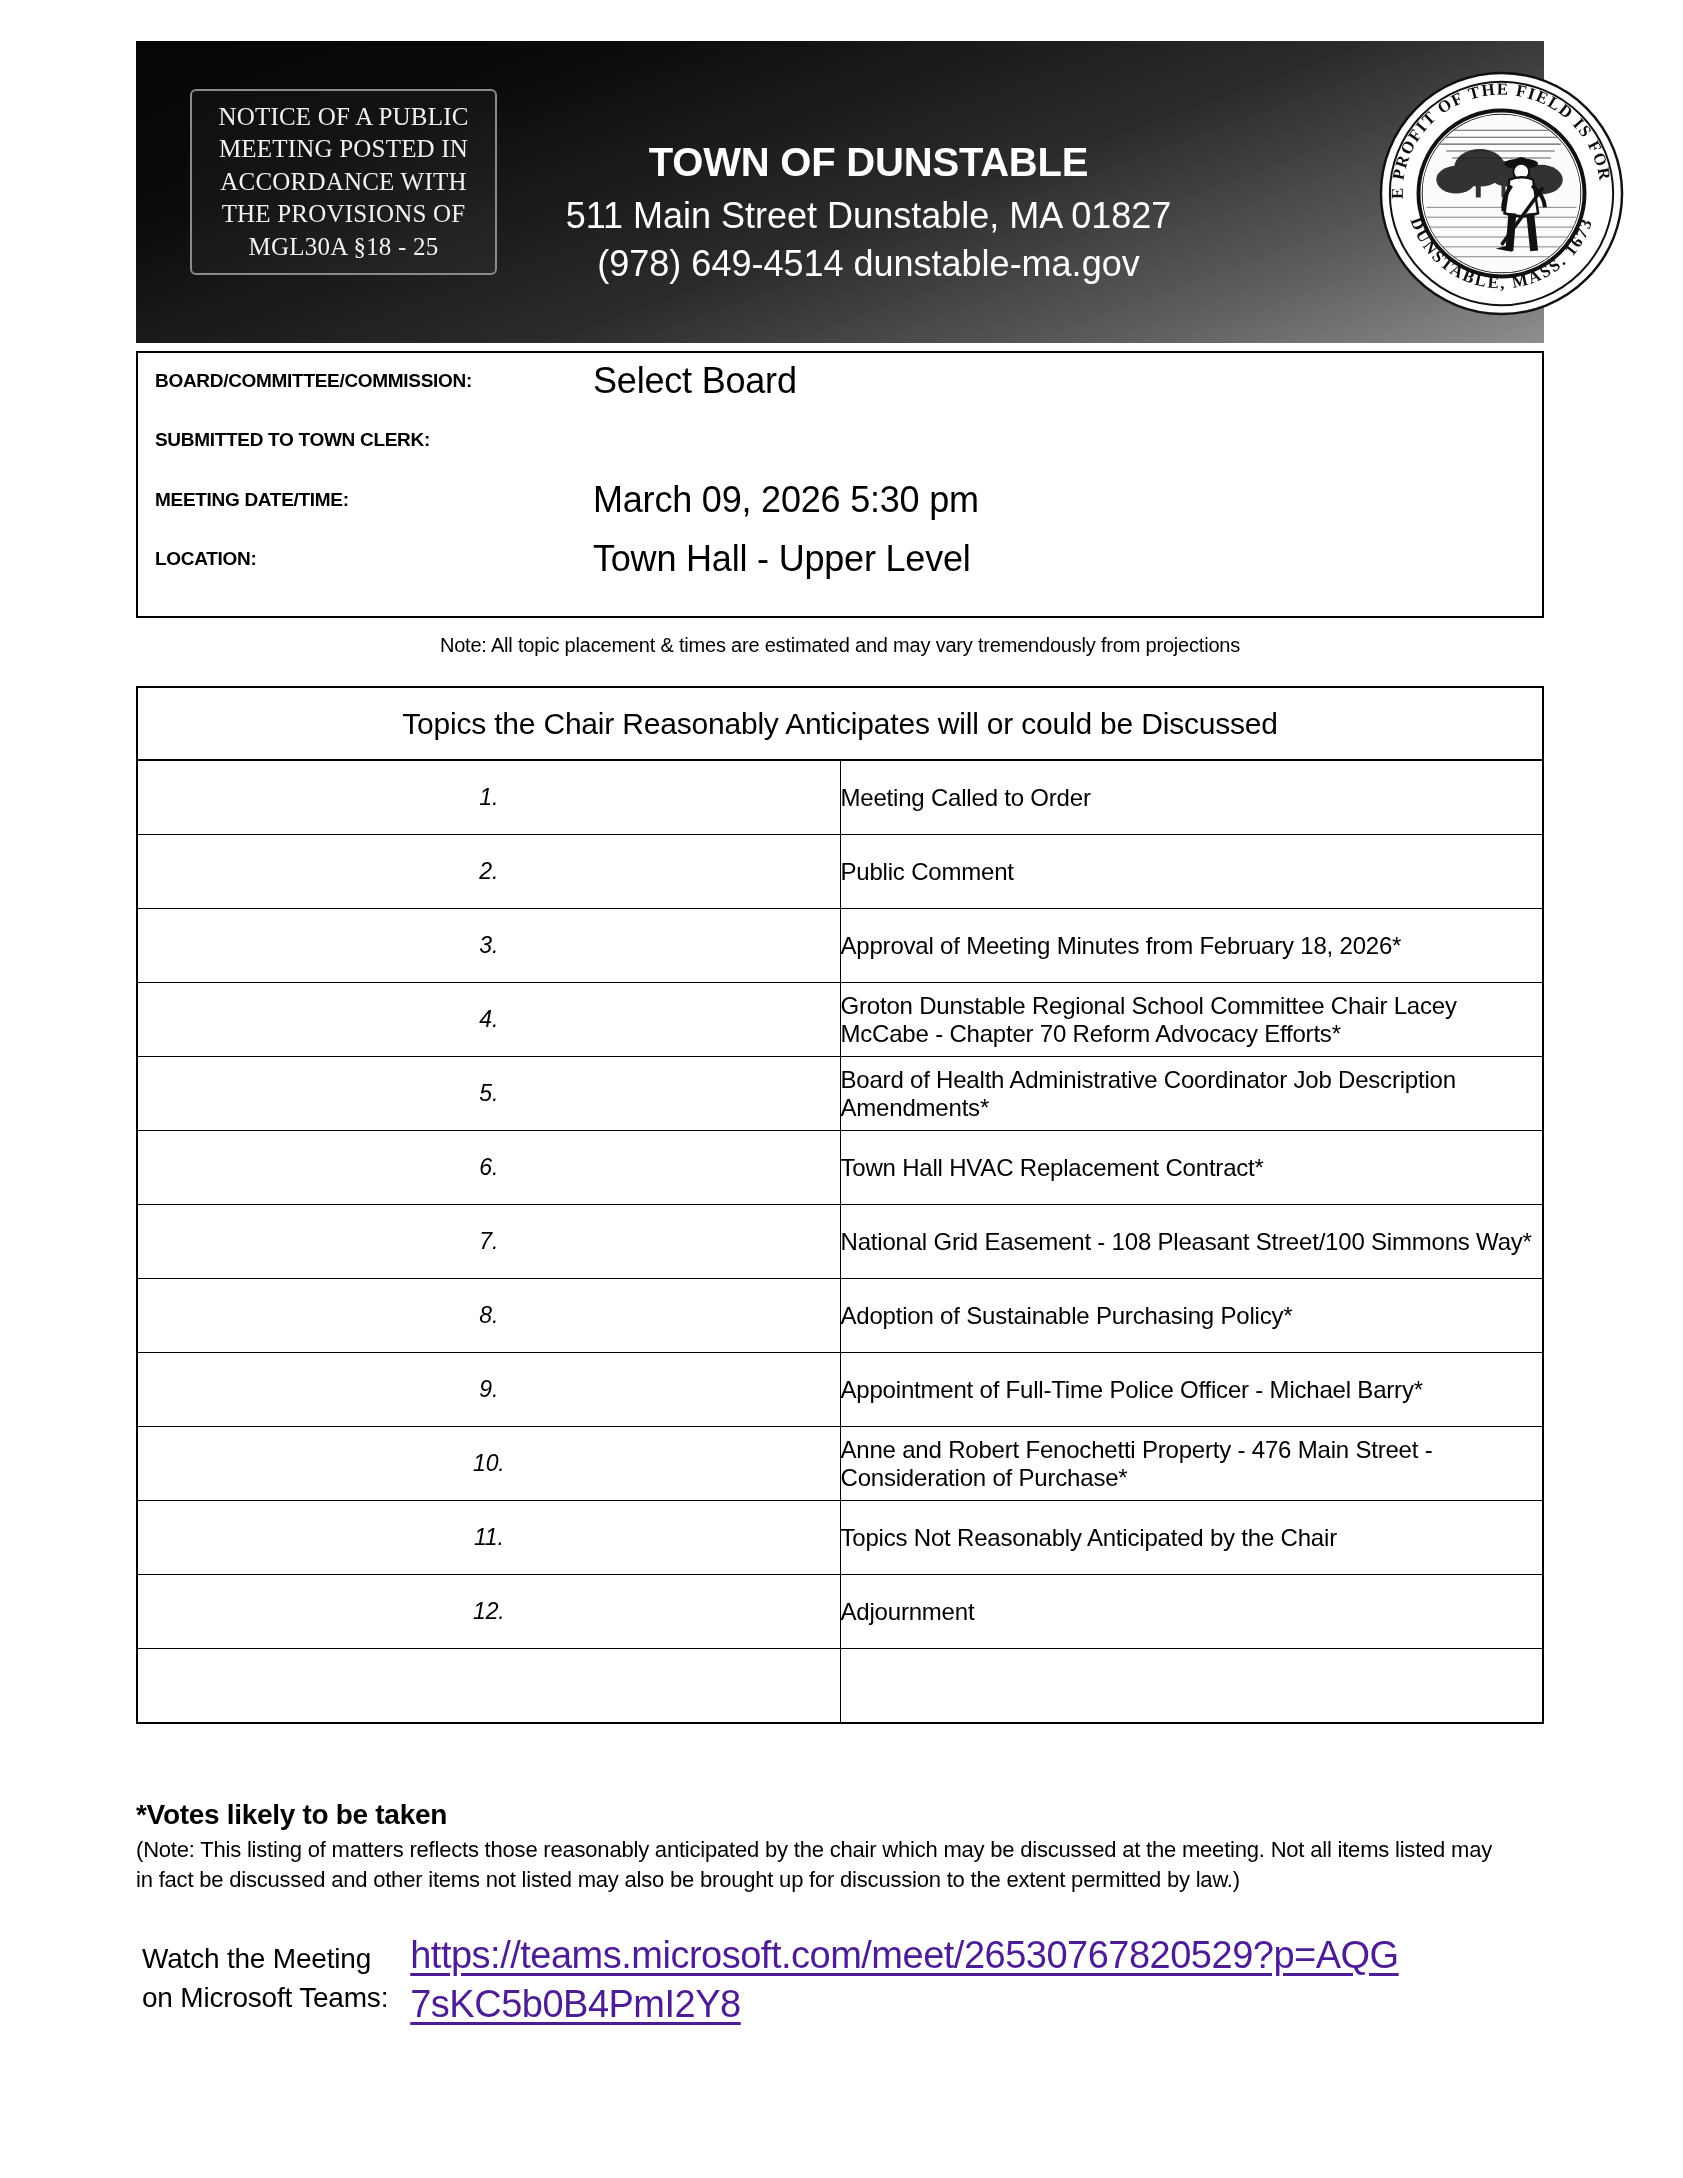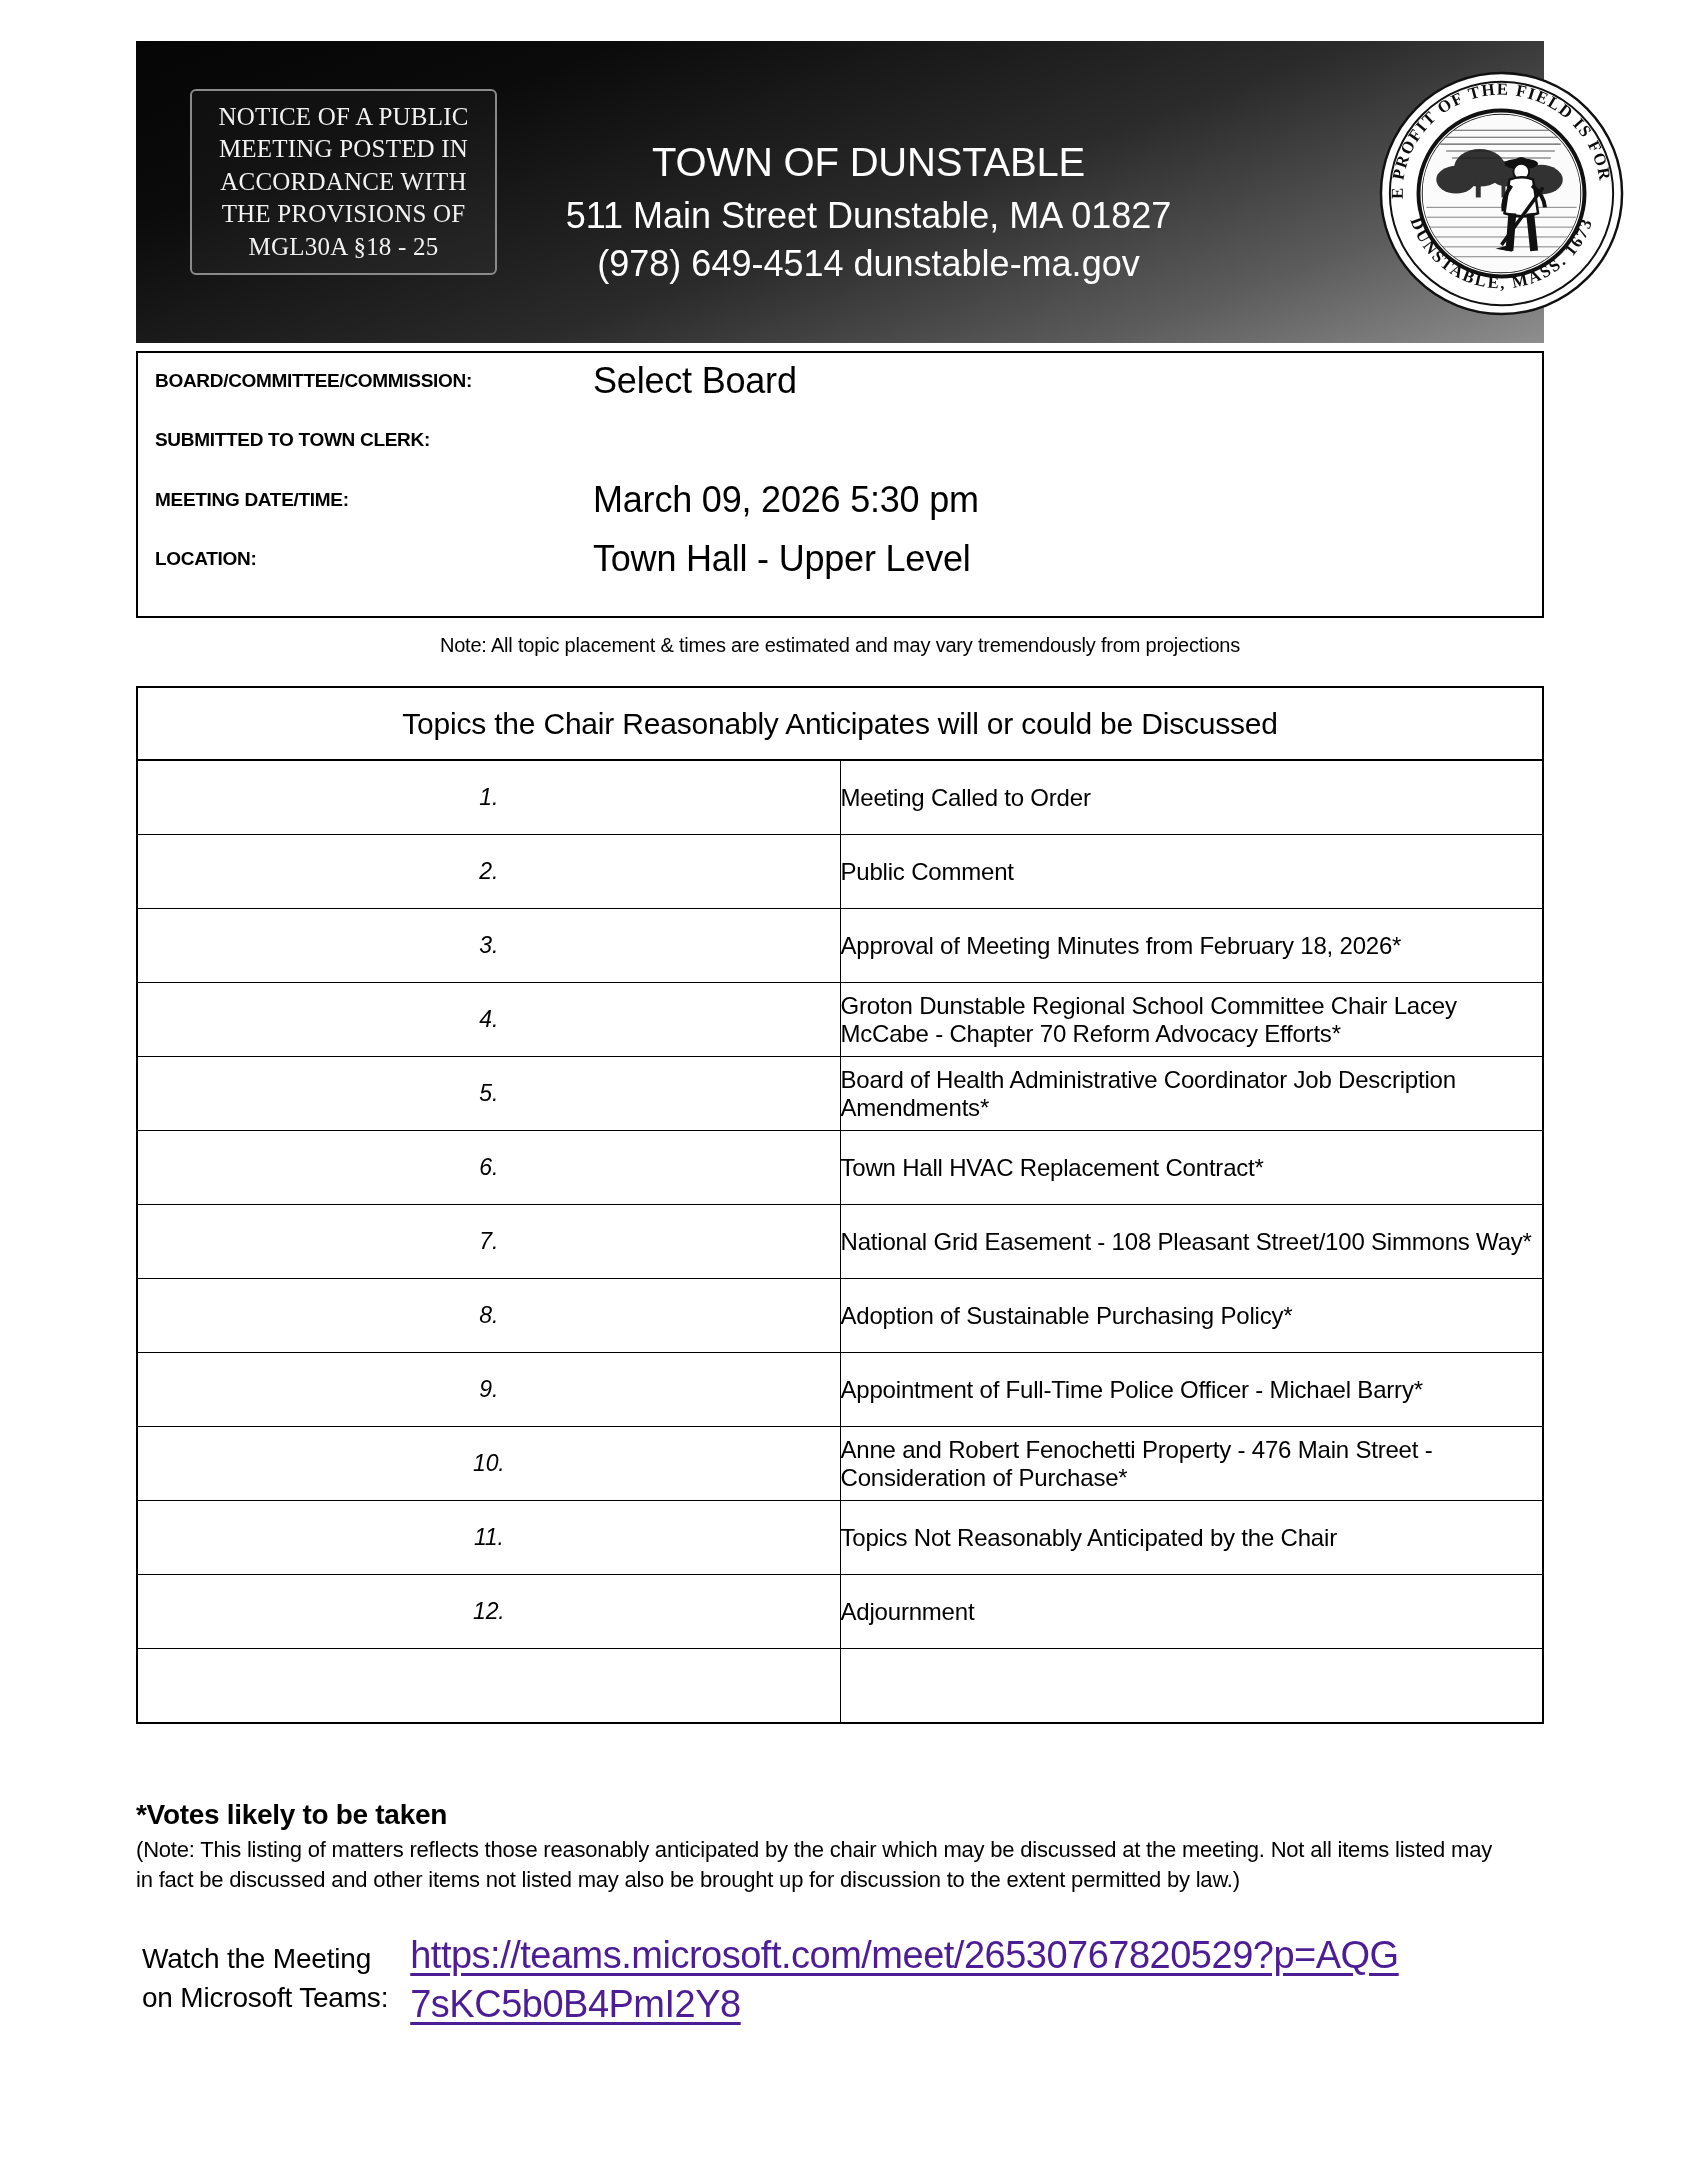--- a/index.html
+++ b/index.html
@@ -63,21 +63,21 @@
   .header-center {
     position: absolute;
     left: 386px;
     top: 99px;
     width: 693px;
     text-align: center;
     color: #ffffff;
   }
   .town-title {
     font-size: 40px;
-    font-weight: normal;
+    font-weight: bold;
     letter-spacing: -0.2px;
     line-height: 1.1;
     margin-bottom: 8px;
   }
   .town-addr {
     font-size: 36px;
     font-weight: 300;
     line-height: 1.33;
     letter-spacing: 0px;
   }

